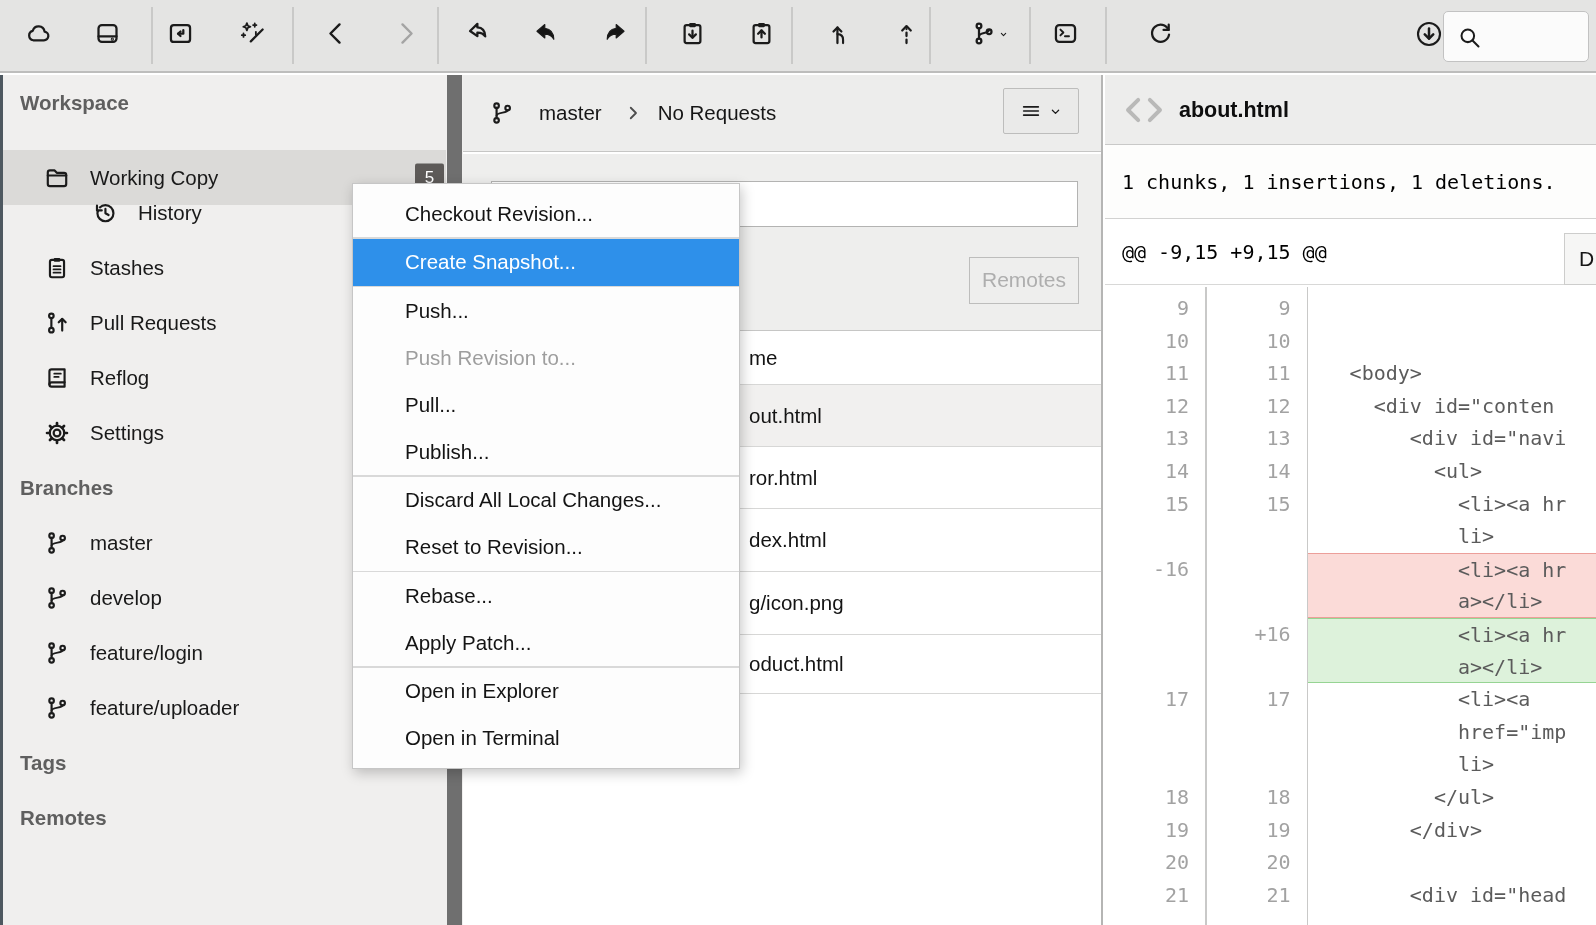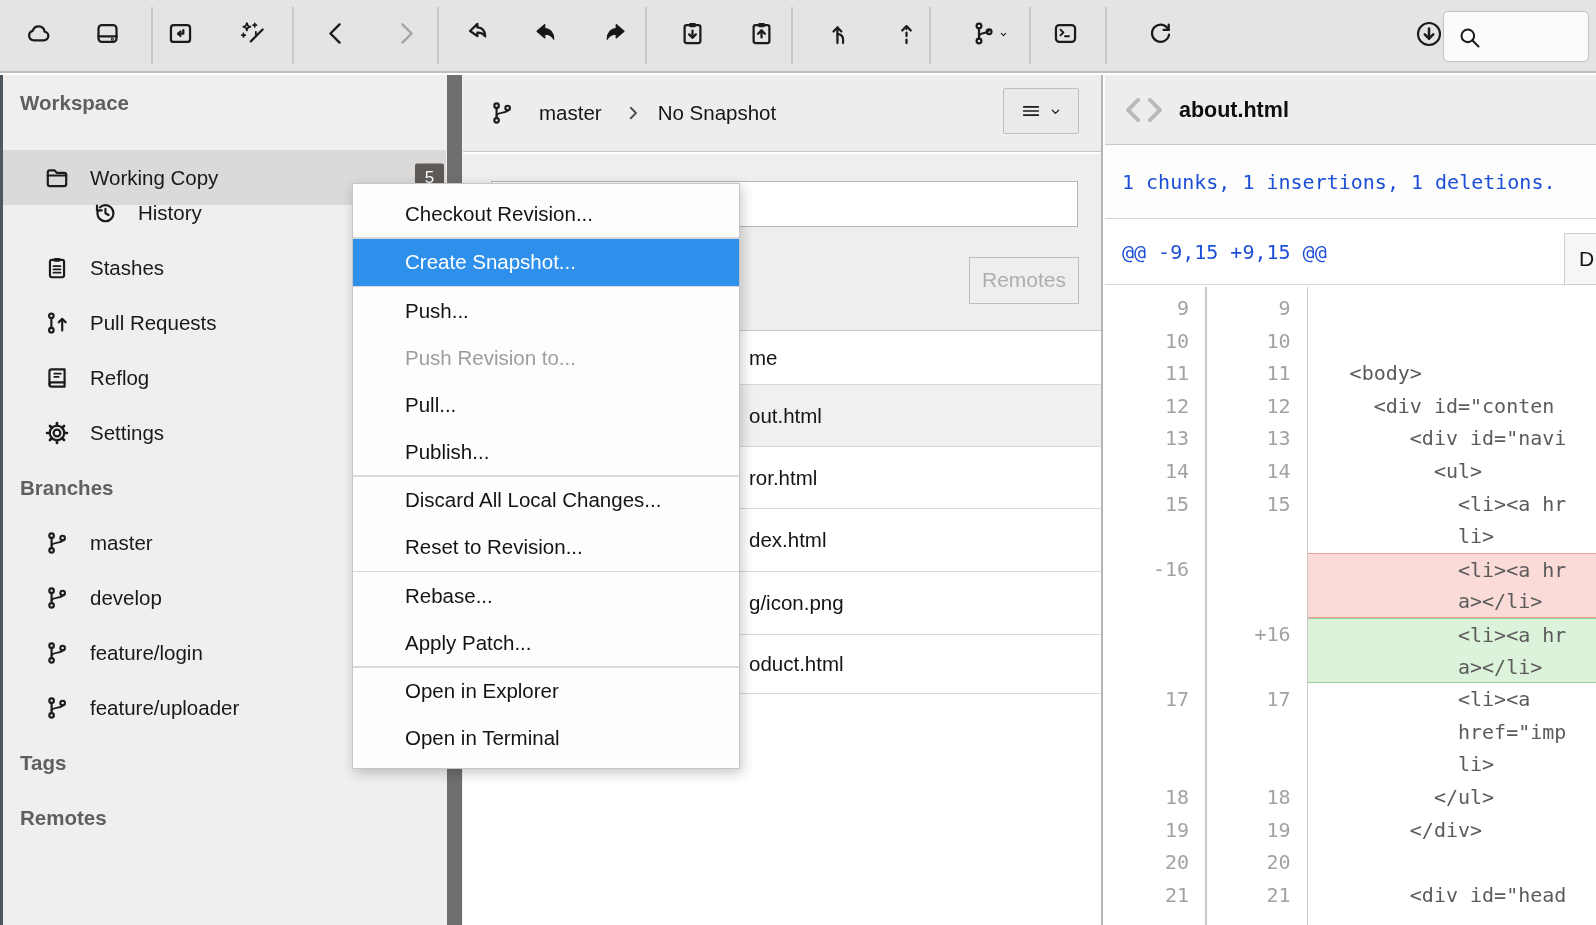--- a/index.html
+++ b/index.html
@@ -68,21 +68,21 @@
   
   .right { position:absolute; left:1105px; top:75px; width:491px; bottom:0;
            background:#fff; overflow:hidden; }
   .r-header { position:relative; height:70px; background:#ededec; border-bottom:1.5px solid #c9c9c8; }
   .r-code-icon { position:absolute; left:17px; top:50%; transform:translateY(-50%); line-height:0; }
   .r-title { position:absolute; left:74px; top:50%; transform:translateY(-50%);
              font-size:21.5px; font-weight:bold; color:#0e0e0e; }
   .r-stats { position:relative; height:74px; background:#fdfdfc; border-bottom:1.5px solid #d2d2d1; }
   .mono { font-family:"DejaVu Sans Mono",monospace; }
   .r-stats span, .r-hunk > span { position:absolute; left:17px; top:50%; transform:translateY(-50%);
-            font-size:20px; color:#1d4ed8; white-space:pre; }
+            font-size:20px; color:#000000; white-space:pre; }
   .r-hunk { position:relative; height:66px; background:#fff; border-bottom:1.5px solid #d8d8d7; }
   .d-btn { position:absolute; left:459px; top:14px; width:70px; height:52px;
            background:#f6f6f5; border:1.5px solid #cdcdcc; font-size:21px; color:#161616;
            font-family:inherit; text-align:left; padding-left:14px; }
   .diff { position:absolute; left:0; top:212px; right:0; bottom:0; padding-top:5px; }
   .dvline { position:absolute; top:0; bottom:0; width:1.5px; background:#c9c9c8; }
   .drow { display:flex; height:32.6px; }
   .dnum { width:100px; text-align:right; padding-right:16px; font-size:20px;
           color:#a2a2a2; line-height:32.6px; }
   .dnum.new { width:101.5px; }
@@ -361,21 +361,21 @@
               <circle cx="17.2" cy="7.4" r="2.1"></circle>
               <path d="M7 7.3v9.4"></path>
               <path d="M7 14.5c0-3.8 10.2-2 10.2-5" stroke-width="1.8"></path>
             </svg></span>
         <span class="m-branch-label">master</span>
         <span class="m-chev">
           <svg width="18" height="18" viewBox="0 0 24 24" fill="none" stroke="#4d4d4d" stroke-width="2.4" stroke-linecap="round" stroke-linejoin="round">
               <path d="M9 5l7 7-7 7"></path>
             </svg>
         </span>
-        <span class="m-tracking">No Snapshot</span>
+        <span class="m-tracking">No Requests</span>
       </div>
       <div class="m-menu-btn">
         <svg width="22" height="22" viewBox="0 0 24 24" fill="none" stroke="#1b1b1b" stroke-width="1.8" stroke-linecap="round">
             <path d="M4 7.5h16M4 12h16M4 16.5h16"></path>
           </svg>
         <svg width="15" height="15" viewBox="0 0 24 24" fill="none" stroke="#1b1b1b" stroke-width="2" stroke-linecap="round" stroke-linejoin="round">
             <path d="M7 10l5 5 5-5"></path>
           </svg>
       </div>
     </div>

